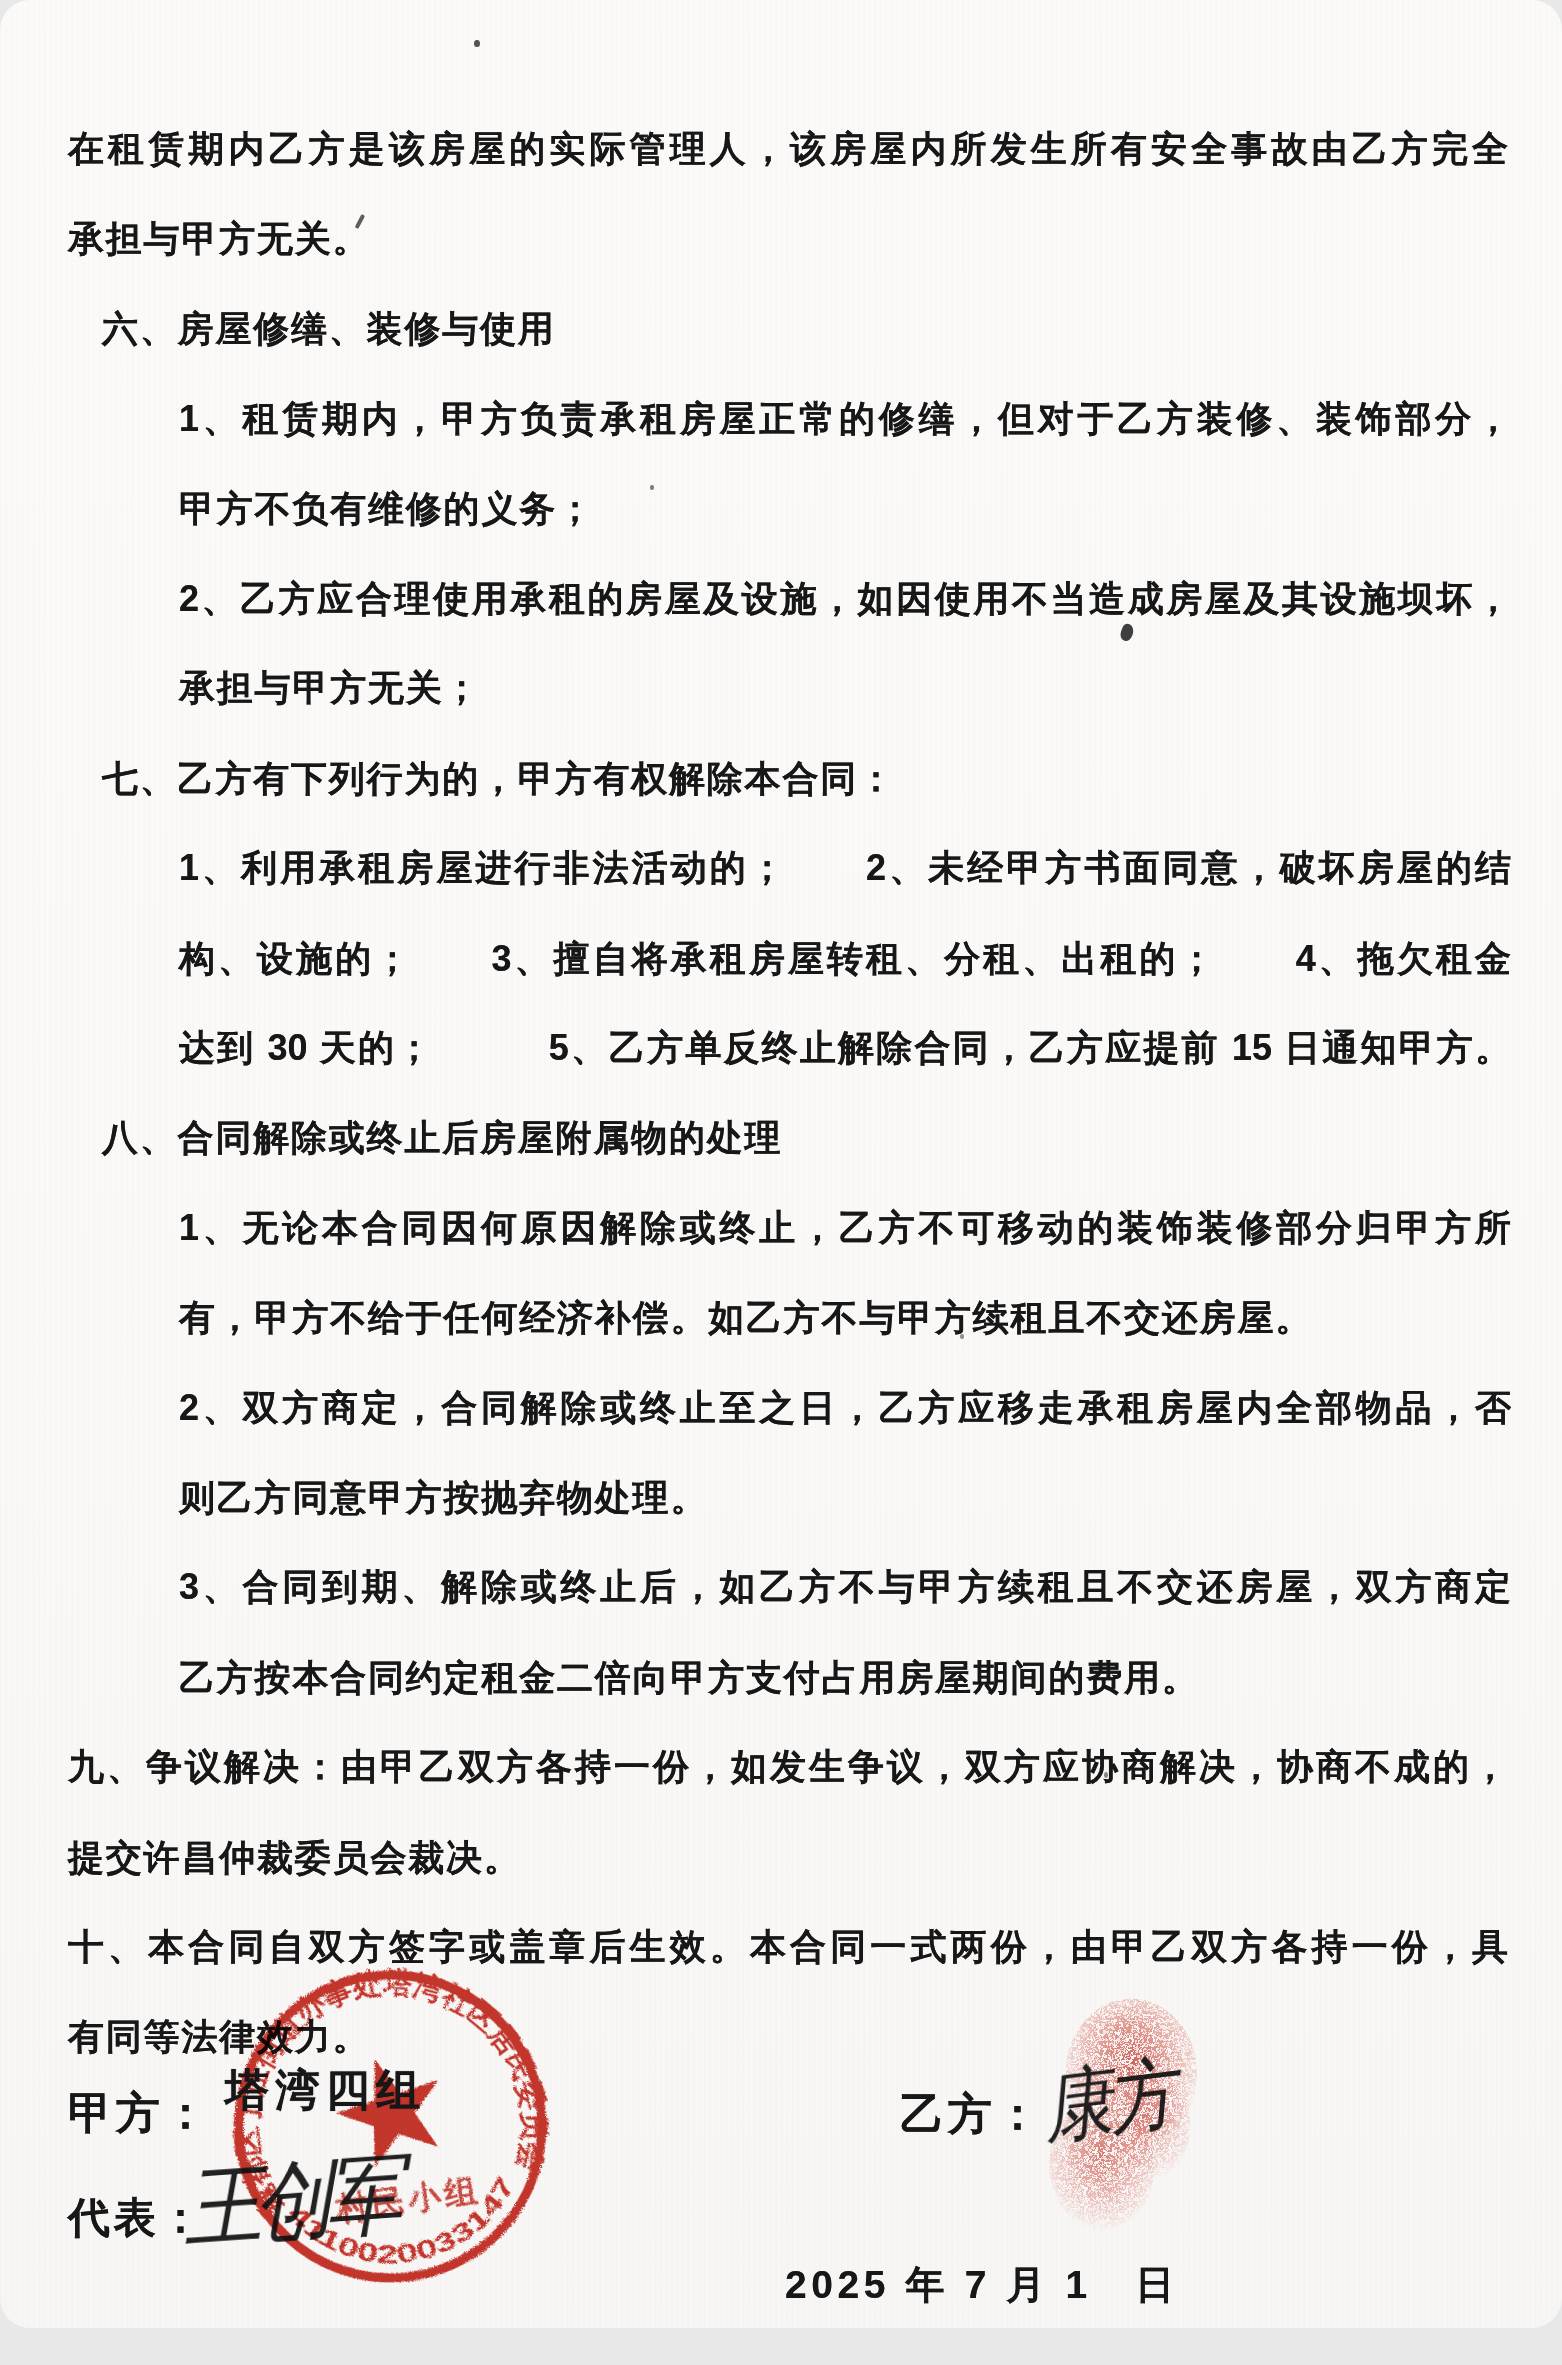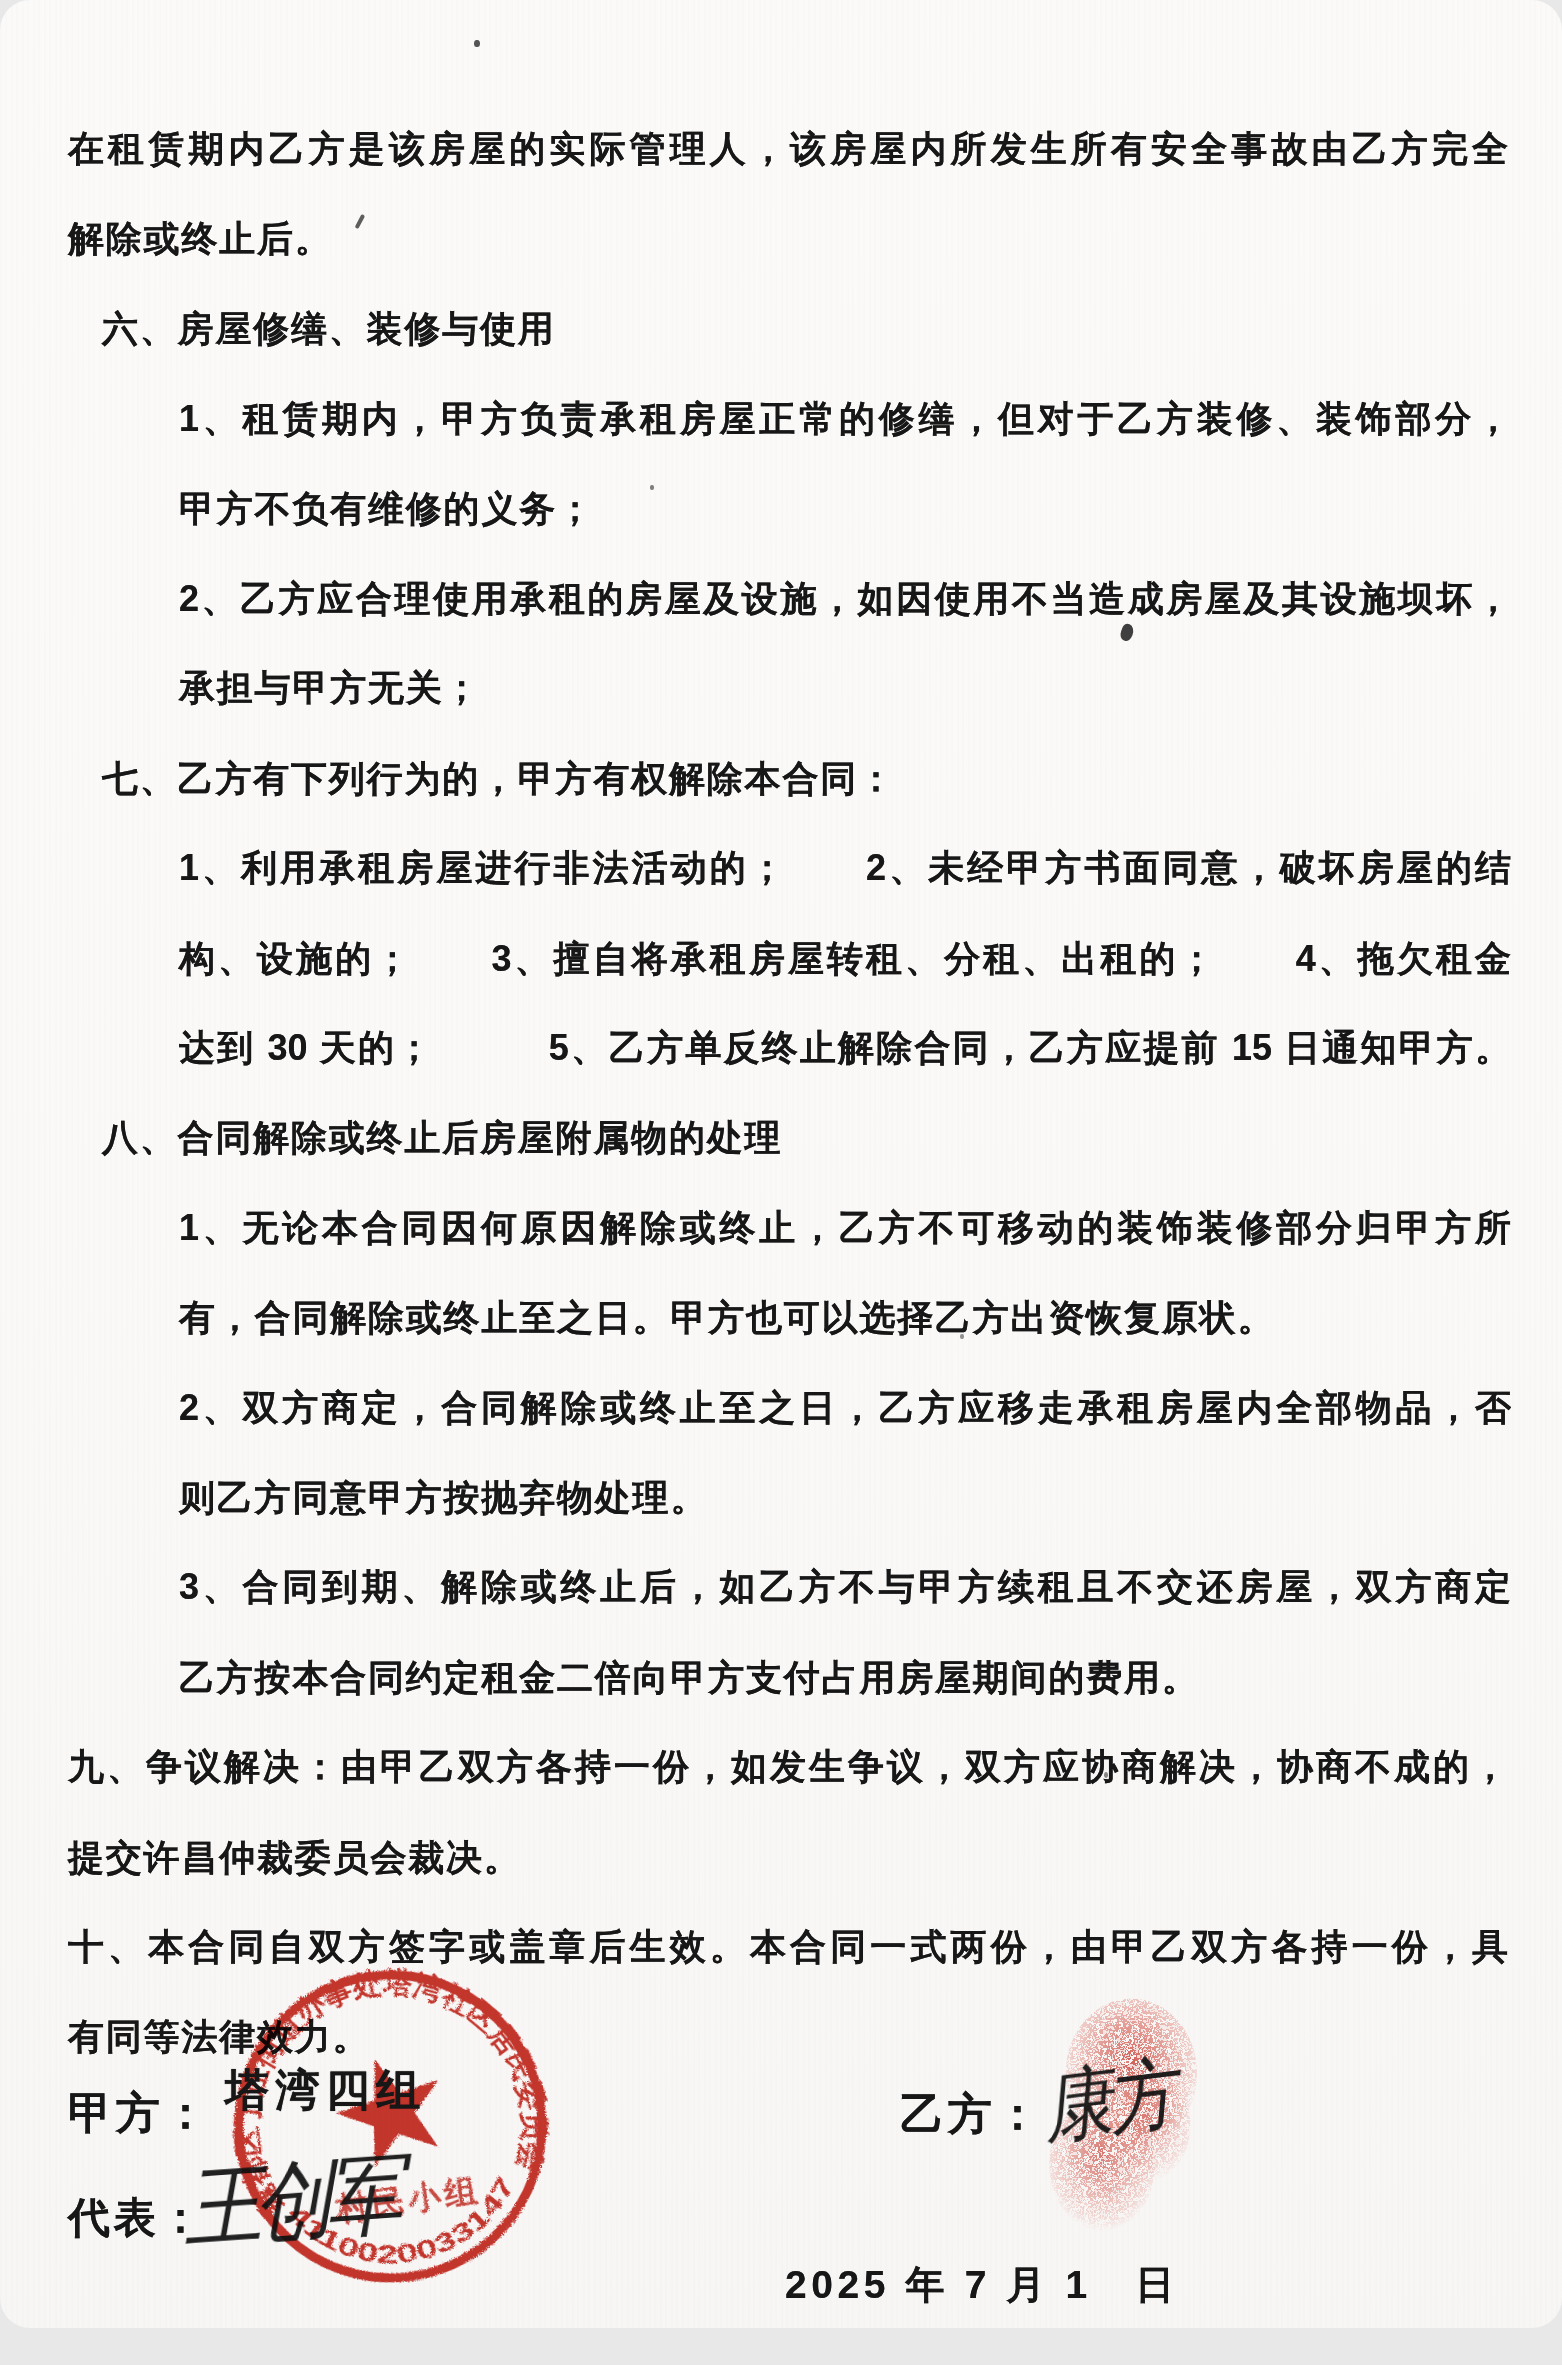--- a/index.html
+++ b/index.html
@@ -49,33 +49,33 @@
     background:linear-gradient(90deg,#9aa3d0,#7f8ac4 30%,#98a1ce 70%,#8b95c8);}
   .scan-edge-below{position:absolute;left:0;width:1562px;height:4.6px;background:#fdfdfd;}
   .ink-svg{position:absolute;left:0;top:0;mix-blend-mode:multiply;pointer-events:none;}
 </style>
 </head>
 <body>
 
 <div class="page">
 
   <div class="line ind0 just" style="top:125px">在租赁期内乙方是该房屋的实际管理人，该房屋内所发生所有安全事故由乙方完全</div>
-  <div class="line ind0" style="top:215px">解除或终止后。</div>
+  <div class="line ind0" style="top:215px">承担与甲方无关。</div>
   <div class="line ind1" style="top:305px">六、房屋修缮、装修与使用</div>
   <div class="line ind2 just" style="top:395px">1、租赁期内，甲方负责承租房屋正常的修缮，但对于乙方装修、装饰部分，</div>
   <div class="line ind2" style="top:485px">甲方不负有维修的义务；</div>
   <div class="line ind2 just" style="top:575px">2、乙方应合理使用承租的房屋及设施，如因使用不当造成房屋及其设施坝坏，</div>
   <div class="line ind2" style="top:664px">承担与甲方无关；</div>
   <div class="line ind1" style="top:755px">七、乙方有下列行为的，甲方有权解除本合同：</div>
   <div class="line ind2 just" style="top:844px">1、利用承租房屋进行非法活动的；　　2、未经甲方书面同意，破坏房屋的结</div>
   <div class="line ind2 just" style="top:935px">构、设施的；　　3、擅自将承租房屋转租、分租、出租的；　　4、拖欠租金</div>
   <div class="line ind2 just" style="top:1024px">达到 30 天的；　　　5、乙方单反终止解除合同，乙方应提前 15 日通知甲方。</div>
   <div class="line ind1" style="top:1114px">八、合同解除或终止后房屋附属物的处理</div>
   <div class="line ind2 just" style="top:1204px">1、无论本合同因何原因解除或终止，乙方不可移动的装饰装修部分归甲方所</div>
-  <div class="line ind2" style="top:1294px">有，合同解除或终止至之日。甲方也可以选择乙方出资恢复原状。</div>
+  <div class="line ind2" style="top:1294px">有，甲方不给于任何经济补偿。如乙方不与甲方续租且不交还房屋。</div>
   <div class="line ind2 just" style="top:1384px">2、双方商定，合同解除或终止至之日，乙方应移走承租房屋内全部物品，否</div>
   <div class="line ind2" style="top:1474px">则乙方同意甲方按抛弃物处理。</div>
   <div class="line ind2 just" style="top:1563px">3、合同到期、解除或终止后，如乙方不与甲方续租且不交还房屋，双方商定</div>
   <div class="line ind2" style="top:1654px">乙方按本合同约定租金二倍向甲方支付占用房屋期间的费用。</div>
   <div class="line ind0 just" style="top:1743px">九、争议解决：由甲乙双方各持一份，如发生争议，双方应协商解决，协商不成的，</div>
   <div class="line ind0" style="top:1834px">提交许昌仲裁委员会裁决。</div>
   <div class="line ind0 just" style="top:1923px">十、本合同自双方签字或盖章后生效。本合同一式两份，由甲乙双方各持一份，具</div>
   <div class="line ind0" style="top:2013px">有同等法律效力。</div>
 
   <svg class="ink-svg" width="1562" height="2366" viewBox="0 0 1712 2592">

